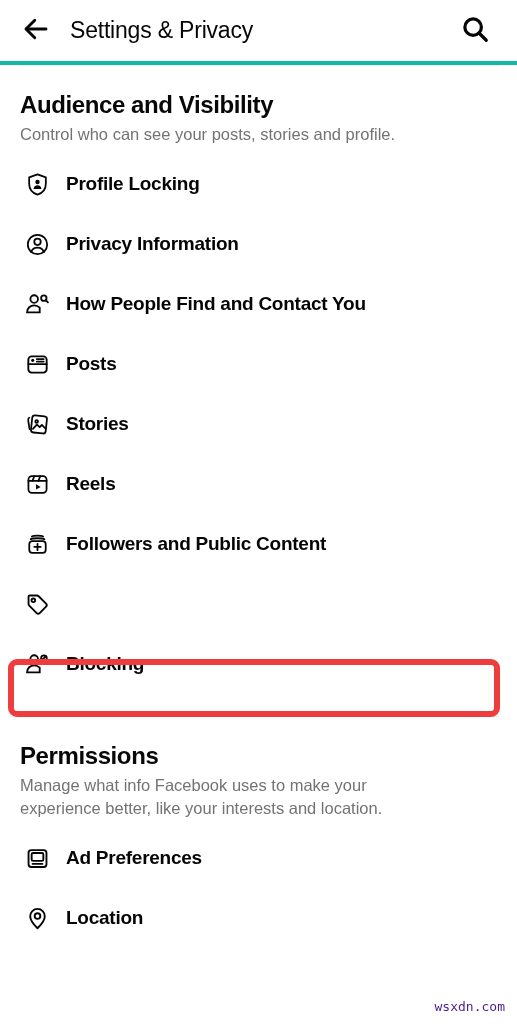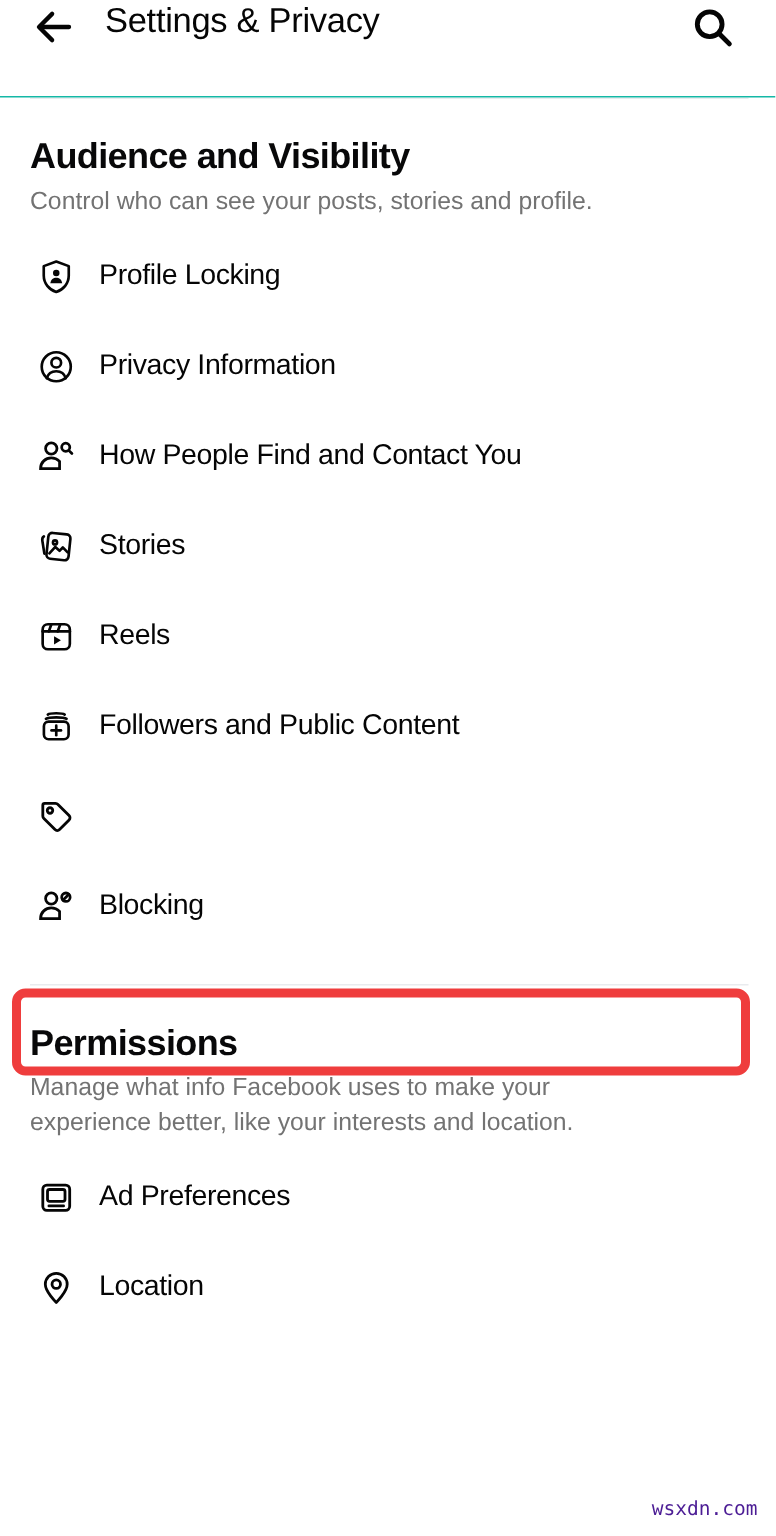--- a/index.html
+++ b/index.html
@@ -17,23 +17,24 @@
     width: 517px;
     height: 1024px;
     background: #ffffff;
   }
 
   
   .header {
     position: relative;
     height: 65px;
     display: flex;
+    align-items: center;
     padding: 0 22px 0 16px;
     background: #ffffff;
-    border-bottom: 1px solid #14b8a6;
+    border-bottom: 4px solid #14b8a6;
   }
   .back-btn {
     width: 40px;
     height: 40px;
     display: flex;
     align-items: center;
     justify-content: center;
     flex: 0 0 auto;
     cursor: pointer;
   }
@@ -76,21 +77,21 @@
   }
   .section-sub {
     font-size: 16.5px;
     color: #737373;
     line-height: 23px;
     margin-top: 3px;
     max-width: 430px;
   }
 
   
-  .list { padding: 8px 0 0 0; }
+  .list { padding: 8px 0 0 0; font-weight: bold; }
   .row {
     position: relative;
     display: flex;
     align-items: center;
     height: 60px;
     padding: 0 20px;
     cursor: pointer;
     background: transparent;
   }
   .row-icon {
@@ -196,20 +197,32 @@
         <svg width="26" height="26" viewBox="0 0 24 24" fill="none" stroke="#050505" stroke-width="1.7" stroke-linecap="round">
           <circle cx="9.4" cy="7.4" r="3.5"></circle>
           <path d="M2.8 19.8 C2.8 15.8 5.9 13.2 9.4 13.2 C11.4 13.2 13.2 14 14.5 15.3 L14.5 19.8 Z"></path>
           <circle cx="18.3" cy="6.6" r="2.5"></circle>
           <line x1="20.3" y1="8.7" x2="22.1" y2="10.5"></line>
         </svg>
       </span>
       <span class="row-label">How People Find and Contact You</span>
     </div>
 
+    <div class="row">
+      <span class="row-icon">
+        <svg width="25" height="25" viewBox="0 0 24 24" fill="none" stroke="#050505" stroke-width="1.8" stroke-linecap="round">
+          <rect x="3.2" y="4.2" width="17.6" height="15.6" rx="3.2"></rect>
+          <line x1="3.2" y1="11.6" x2="20.8" y2="11.6"></line>
+          <circle cx="7.4" cy="8" r="1.5" fill="#050505" stroke="none"></circle>
+          <line x1="11.3" y1="6.9" x2="18" y2="6.9" stroke-width="1.6"></line>
+          <line x1="11.3" y1="9.3" x2="18" y2="9.3" stroke-width="1.6"></line>
+        </svg>
+      </span>
+      <span class="row-label">Posts</span>
+    </div>
 
     <div class="row">
       <span class="row-icon">
         <svg width="25" height="25" viewBox="0 0 24 24" fill="none" stroke="#050505" stroke-width="1.7" stroke-linecap="round" stroke-linejoin="round">
           <path d="M4.1 5.4 C3.2 6 2.9 7 3.1 8.2 L4.4 16.4"></path>
           <rect x="6.3" y="3.6" width="14.2" height="16.6" rx="2.6" transform="rotate(6 13.4 11.9)"></rect>
           <circle cx="11.2" cy="9.2" r="1.3"></circle>
           <path d="M7.6 16.2 L11.4 12.1 L14.1 14.6 L16.2 12.4 L19.3 15.6"></path>
         </svg>
       </span>

